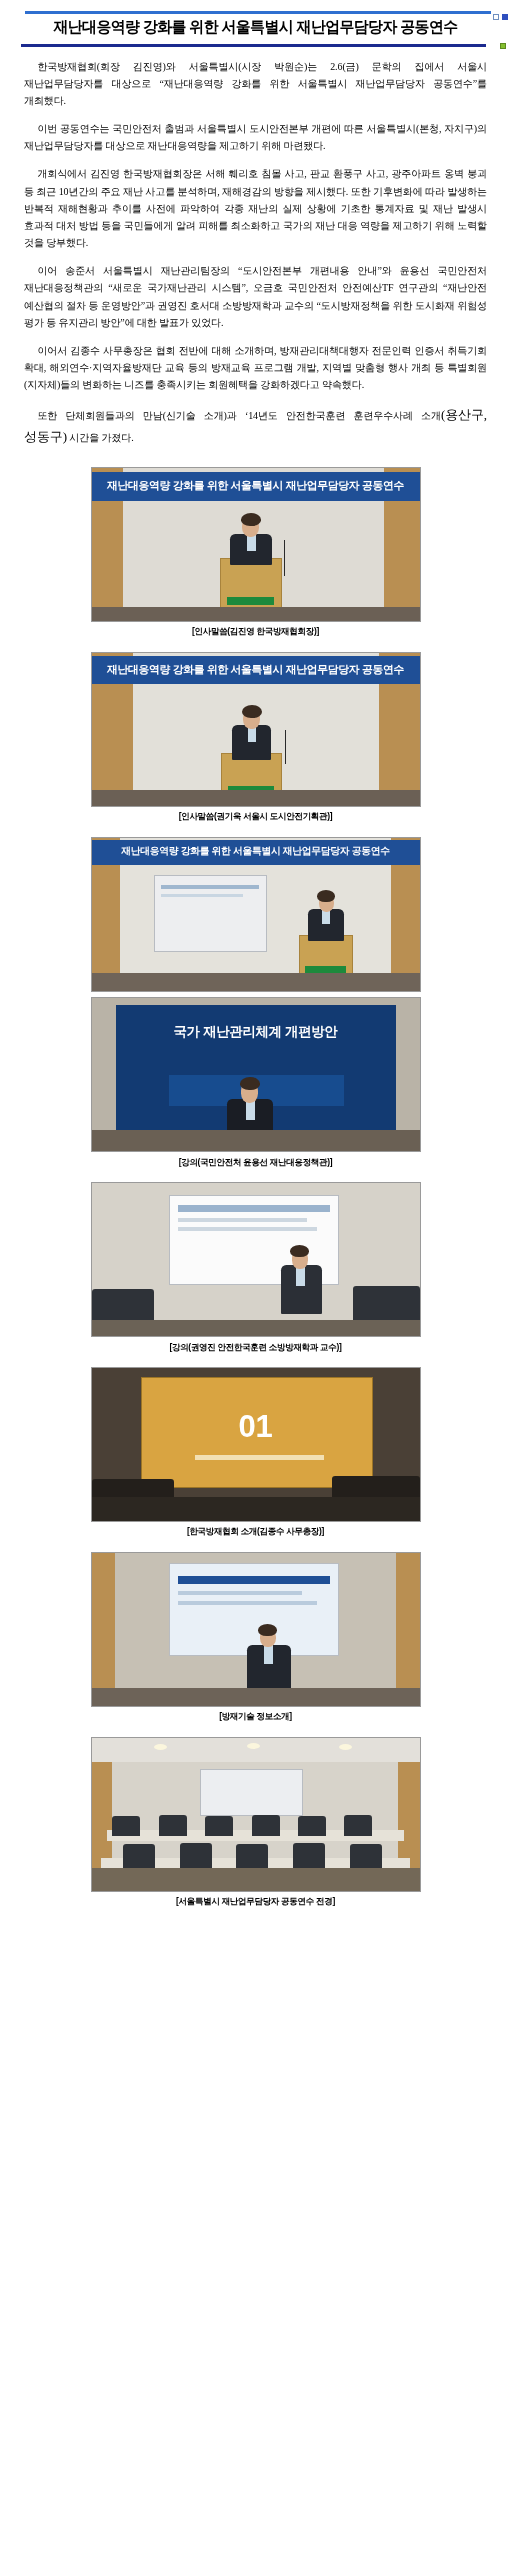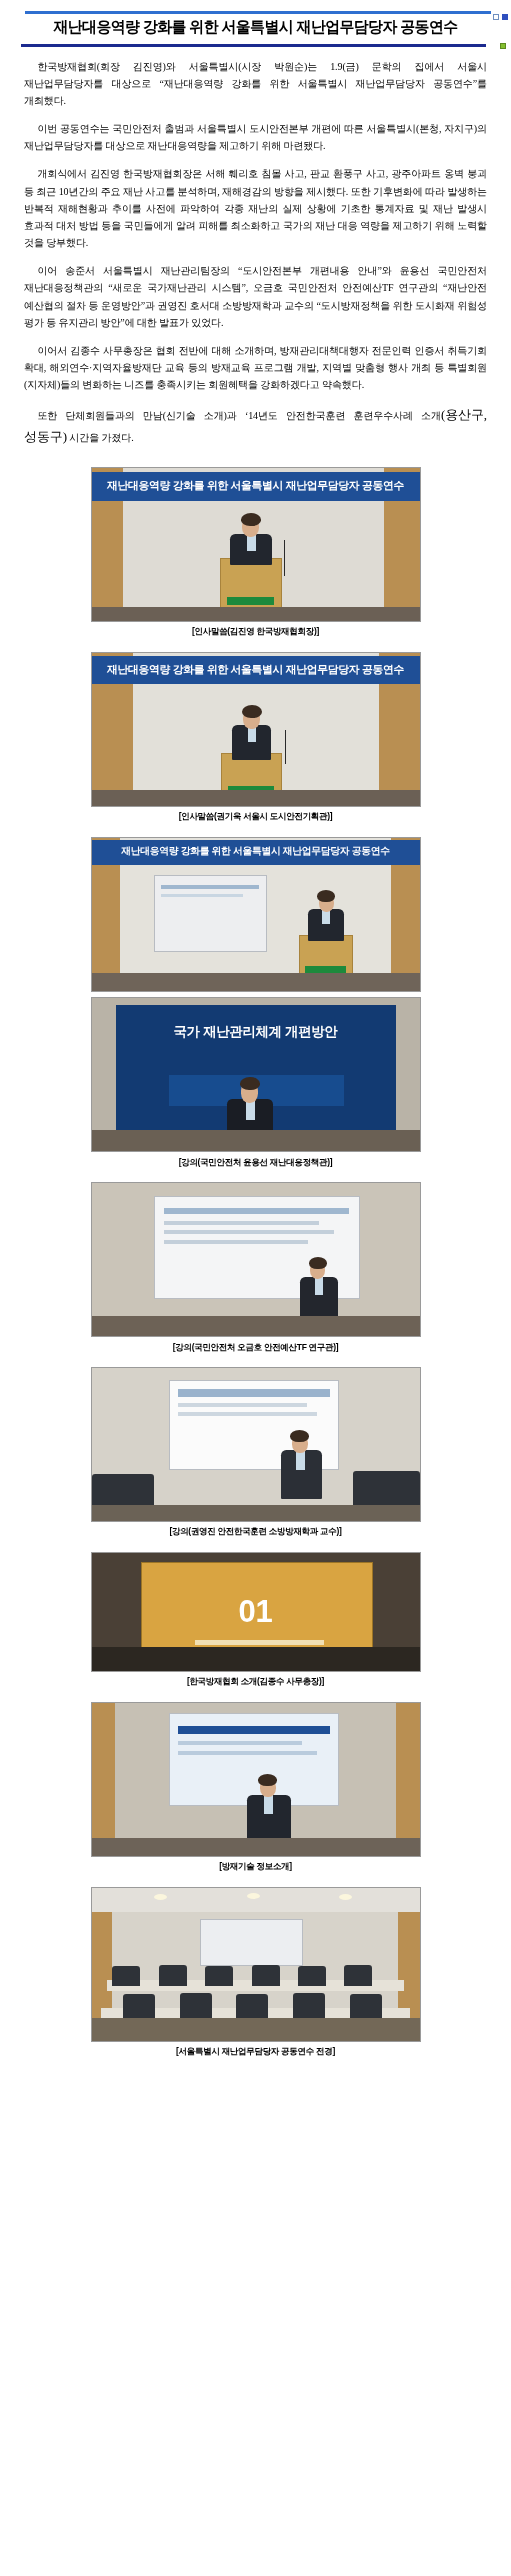--- a/index.html
+++ b/index.html
@@ -159,21 +159,21 @@
     <div class="handle-hollow"></div>
     <div class="handle-solid"></div>
   </div>
   <div class="handle-green"></div>
 
   <h1 class="doc-title">재난대응역량 강화를 위한 서울특별시 재난업무담당자 공동연수</h1>
 
   <div class="title-rule"></div>
 
   <div class="article">
-    <p>한국방재협회(회장 김진영)와 서울특별시(시장 박원순)는 1.9(금) 문학의 집에서 서울시 재난업무담당자를 대상으로 “재난대응역량 강화를 위한 서울특별시 재난업무담당자 공동연수”를 개최했다.</p>
+    <p>한국방재협회(회장 김진영)와 서울특별시(시장 박원순)는 2.6(금) 문학의 집에서 서울시 재난업무담당자를 대상으로 “재난대응역량 강화를 위한 서울특별시 재난업무담당자 공동연수”를 개최했다.</p>
     <p>이번 공동연수는 국민안전처 출범과 서울특별시 도시안전본부 개편에 따른 서울특별시(본청, 자치구)의 재난업무담당자를 대상으로 재난대응역량을 제고하기 위해 마련됐다.</p>
     <p>개회식에서 김진영 한국방재협회장은 서해 훼리호 침몰 사고, 판교 환풍구 사고, 광주아파트 옹벽 붕괴 등 최근 10년간의 주요 재난 사고를 분석하며, 재해경감의 방향을 제시했다. 또한 기후변화에 따라 발생하는 반복적 재해현황과 추이를 사전에 파악하여 각종 재난의 실제 상황에 기초한 통계자료 및 재난 발생시 효과적 대처 방법 등을 국민들에게 알려 피해를 최소화하고 국가의 재난 대응 역량을 제고하기 위해 노력할 것을 당부했다.</p>
     <p>이어 송준서 서울특별시 재난관리팀장의 “도시안전본부 개편내용 안내”와 윤용선 국민안전처 재난대응정책관의 “새로운 국가재난관리 시스템”, 오금호 국민안전처 안전예산TF 연구관의 “재난안전 예산협의 절차 등 운영방안”과 권영진 호서대 소방방재학과 교수의 “도시방재정책을 위한 도시화재 위험성 평가 등 유지관리 방안”에 대한 발표가 있었다.</p>
     <p>이어서 김종수 사무총장은 협회 전반에 대해 소개하며, 방재관리대책대행자 전문인력 인증서 취득기회 확대, 해외연수·지역자율방재단 교육 등의 방재교육 프로그램 개발, 지역별 맞춤형 행사 개최 등 특별회원(지자체)들의 변화하는 니즈를 충족시키는 회원혜택을 강화하겠다고 약속했다.</p>
     <p><span>또한 단체회원들과의 만남(신기술 소개)과 ‘14년도 안전한국훈련 훈련우수사례 소개</span><span class="sm">(용산구, 성동구)</span><span> 시간을 가졌다.</span></p>
   </div>
 
   <div class="gallery">
 
     <div class="photo-block">
@@ -253,38 +253,20 @@
           <div class="person-body" style="left:135px;width:46px;top:101px;height:41px;background:#1a1d24"></div>
           <div class="person-shirt" style="left:154px;width:9.3px;top:101px;height:20.6px"></div>
           <div class="person-face" style="left:149px;width:17.5px;top:83px;height:21.6px"></div>
           <div class="person-head" style="left:148px;width:20.6px;top:79px;height:13.4px"></div>
           <div class="floor" style="height:20.6px;background:#6a6054"></div>
         </div>
       </div>
       <div class="caption">[강의(국민안전처 윤용선 재난대응정책관)]</div>
     </div>
 
-    <div class="photo-block">
-      <div class="photo-frame" style="height:155px">
-        <div class="scene">
-          <div class="wall" style="background:#cac4b8"></div>
-          <div class="screen" style="left:62px;top:13.4px;width:206px;height:103px;background:#f4f5f6"></div>
-          <div class="screen-bar" style="left:72px;top:25px;width:185px;height:6.2px;background:#9fb7cf"></div>
-          <div class="screen-bar" style="left:72px;top:38px;width:155px;height:4.1px;background:#c3cfda"></div>
-          <div class="screen-bar" style="left:72px;top:47px;width:170px;height:4.1px;background:#c3cfda"></div>
-          <div class="screen-bar" style="left:72px;top:57px;width:144px;height:4.1px;background:#c3cfda"></div>
-          <div class="person-body" style="left:208px;width:38px;top:94px;height:41px;background:#23262d"></div>
-          <div class="person-shirt" style="left:223px;width:8.2px;top:94px;height:18.5px"></div>
-          <div class="person-face" style="left:218px;width:15.5px;top:78px;height:18.5px"></div>
-          <div class="person-head" style="left:217px;width:18.5px;top:74px;height:12.4px"></div>
-          <div class="floor" style="height:19.6px;background:#6d6256"></div>
-        </div>
-      </div>
-      <div class="caption">[강의(국민안전처 오금호 안전예산TF 연구관)]</div>
-    </div>
 
     <div class="photo-block">
       <div class="photo-frame" style="height:155px">
         <div class="scene">
           <div class="wall" style="background:#d6d2c9"></div>
           <div class="screen" style="left:77px;top:12.4px;width:170px;height:90px;background:#fbfbfb"></div>
           <div class="screen-bar" style="left:86px;top:21.6px;width:152px;height:7.2px;background:#9ab3cd"></div>
           <div class="screen-bar" style="left:86px;top:35px;width:129px;height:4.1px;background:#cdd7e0"></div>
           <div class="screen-bar" style="left:86px;top:44px;width:139px;height:4.1px;background:#cdd7e0"></div>
           <div class="person-body" style="left:189px;width:41px;top:82px;height:49px;background:#2b2f36"></div>
@@ -293,21 +275,21 @@
           <div class="person-head" style="left:198px;width:19.6px;top:62px;height:12.4px"></div>
           <div class="seat-row" style="left:0;width:62px;top:106px;height:49px"></div>
           <div class="seat-row" style="right:0;width:67px;top:103px;height:52px"></div>
           <div class="floor" style="height:15.5px;background:#6b6256"></div>
         </div>
       </div>
       <div class="caption">[강의(권영진 안전한국훈련 소방방재학과 교수)]</div>
     </div>
 
     <div class="photo-block">
-      <div class="photo-frame" style="height:120px">
+      <div class="photo-frame" style="height:155px">
         <div class="scene">
           <div class="wall" style="background:#4a4036"></div>
           <div class="screen" style="left:49px;top:9.3px;width:232px;height:111px;background:#d9a441;border-color:#9b7426"></div>
           <div class="banner-txt" style="top:41px;font-size:31px;color:#ffffff">01</div>
           <div class="screen-bar" style="left:103px;top:87px;width:129px;height:5.2px;background:#f2e0b4"></div>
           <div class="seat-row" style="left:0;width:82px;top:111px;height:44px;background:#231f1b"></div>
           <div class="seat-row" style="right:0;width:88px;top:108px;height:46px;background:#231f1b"></div>
           <div class="floor" style="height:24px;background:#2c2721"></div>
         </div>
       </div>

